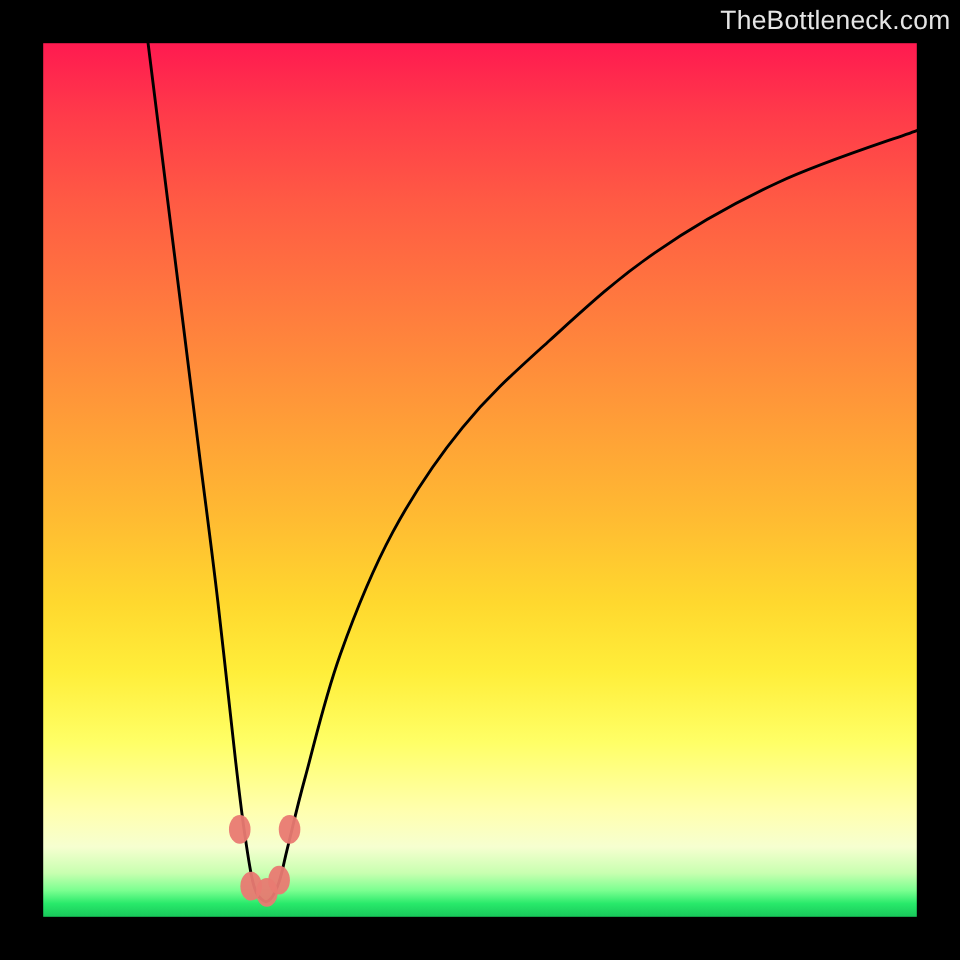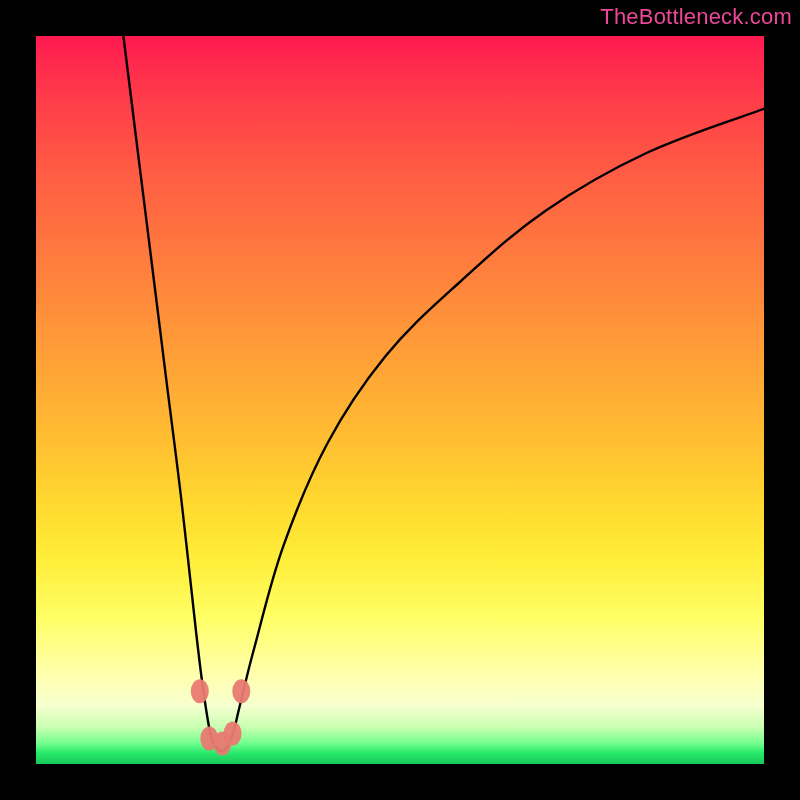--- a/index.html
+++ b/index.html
@@ -16,21 +16,21 @@
     left: 0;
     top: 0;
     width: 800px;
     height: 800px;
     background: #000;
   }
   .watermark {
     position: absolute;
     top: 4px;
     right: 8px;
-    color: #ec4899;
+    color: #e5e5e5;
     font-size: 22px;
     font-weight: 400;
     letter-spacing: 0.2px;
     z-index: 5;
     user-select: none;
   }
   .plot {
     position: absolute;
     left: 36px;
     top: 36px;

